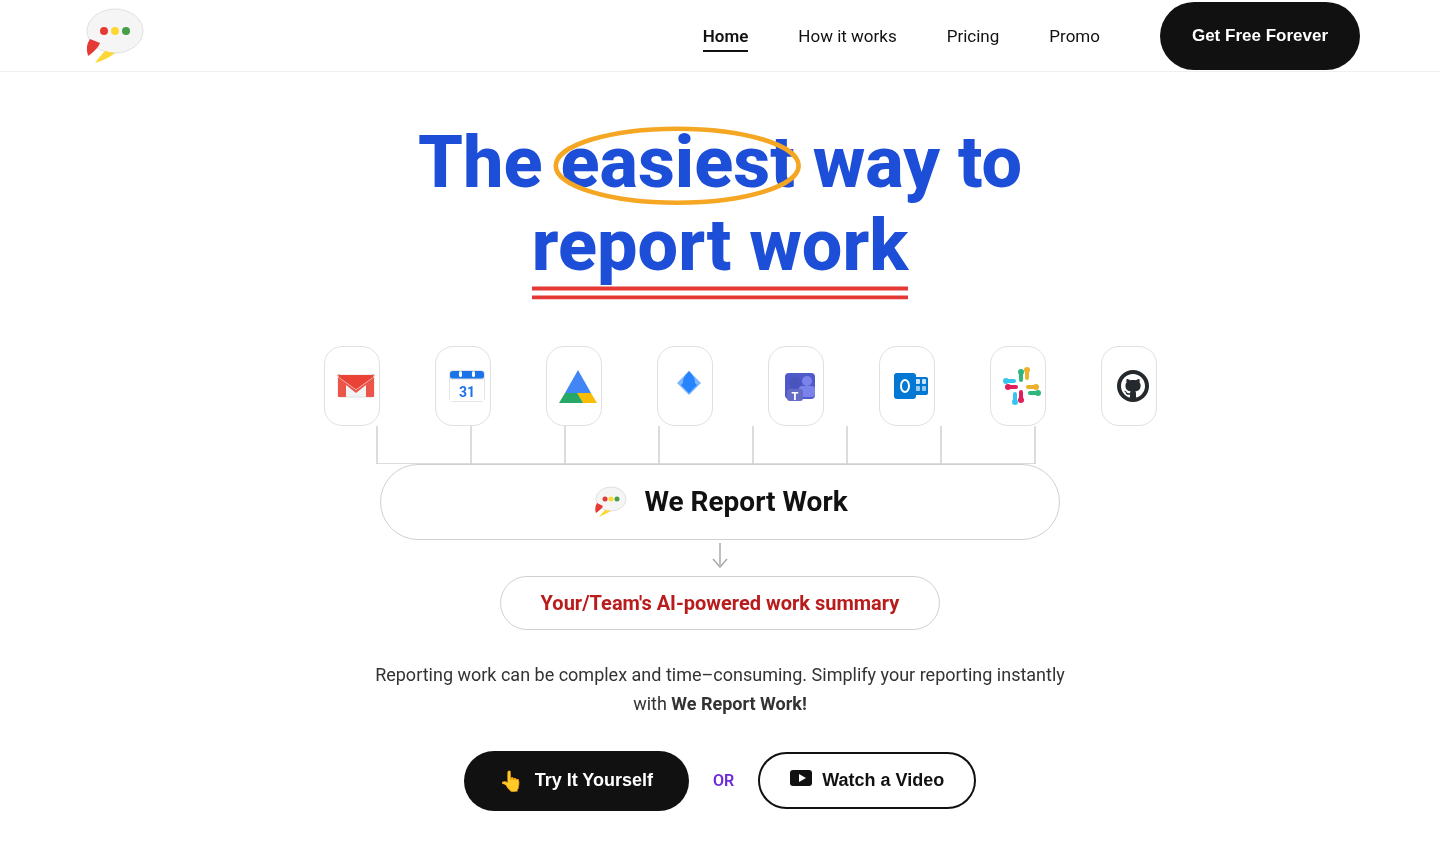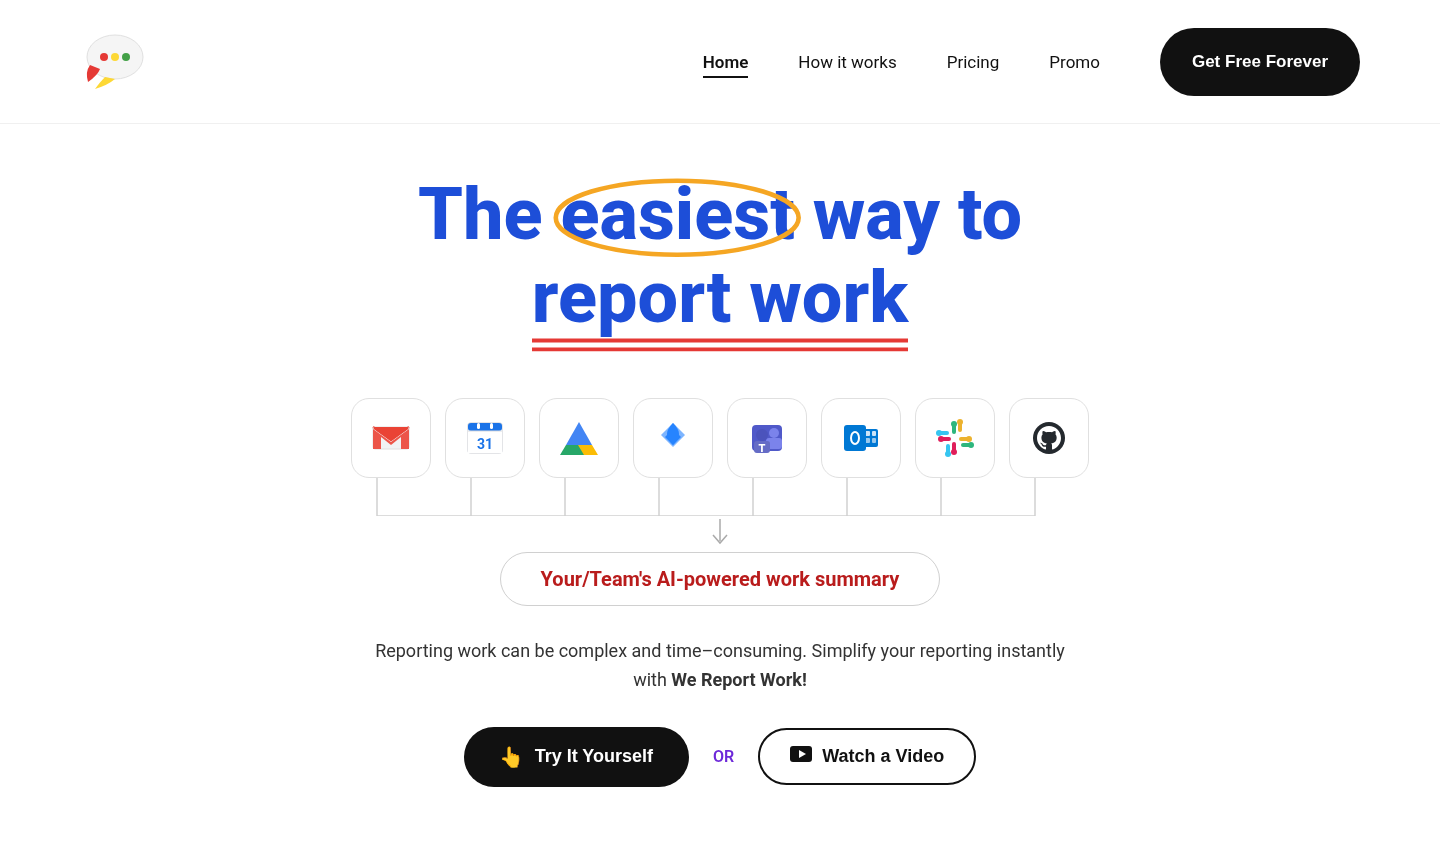--- a/index.html
+++ b/index.html
@@ -9,21 +9,21 @@
       width: 1440px;
       min-height: 850px;
       overflow-x: hidden;
     }
 
     
     nav {
       display: flex;
       align-items: center;
       padding: 0 80px;
-      height: 124px;
+      height: 72px;
       border-bottom: 1px solid #f0f0f0;
     }
     .logo-wrap {
       display: flex;
       align-items: center;
       gap: 10px;
       margin-right: auto;
     }
     .logo-icon {
       width: 70px;
@@ -108,28 +108,29 @@
       margin-top: 50px;
       width: 780px;
     }
     .app-icons-row {
       display: flex;
       align-items: center;
       gap: 14px;
       margin-bottom: 0;
     }
     .app-icon-box {
-      width: 80px;
+      width: 56px;
       height: 80px;
       border: 1.5px solid #e0e0e0;
       border-radius: 18px;
       display: flex;
       align-items: center;
-      justify-content: center;
+      justify-content: flex-end;
       background: #fff;
+      margin-left: 41px;
     }
     .app-icon-box svg, .app-icon-box img {
       width: 46px;
       height: 46px;
     }
     .connector-svg {
       width: 100%;
       height: 38px;
     }
 
@@ -403,20 +404,32 @@
       <line x1="423" y1="0" x2="423" y2="38" stroke="#d0d0d0" stroke-width="1.5"></line>
       <line x1="517" y1="0" x2="517" y2="38" stroke="#d0d0d0" stroke-width="1.5"></line>
       <line x1="611" y1="0" x2="611" y2="38" stroke="#d0d0d0" stroke-width="1.5"></line>
       <line x1="705" y1="0" x2="705" y2="38" stroke="#d0d0d0" stroke-width="1.5"></line>
 
       <line x1="47" y1="38" x2="705" y2="38" stroke="#d0d0d0" stroke-width="1.5"></line>
 
       <line x1="376" y1="38" x2="376" y2="38" stroke="#d0d0d0" stroke-width="1.5"></line>
     </svg>
 
+    <div class="wrw-box">
+
+      <svg class="wrw-logo" viewBox="0 0 38 38">
+        <ellipse cx="19" cy="16" rx="15" ry="12" fill="#f5f5f5" stroke="#e0e0e0" stroke-width="1"></ellipse>
+        <circle cx="13" cy="16" r="2.5" fill="#e53935"></circle>
+        <circle cx="19" cy="16" r="2.5" fill="#fdd835"></circle>
+        <circle cx="25" cy="16" r="2.5" fill="#43a047"></circle>
+        <path d="M13 27 Q10 30 7 34 Q14 31 19 28Z" fill="#fdd835"></path>
+        <path d="M5 20 Q2 25 4 30 Q10 26 11 23Z" fill="#e53935"></path>
+      </svg>
+      <span>We Report Work</span>
+    </div>
 
     <div class="arrow-down-wrap">
       <svg width="24" height="30" viewBox="0 0 24 30" fill="none">
         <line x1="12" y1="0" x2="12" y2="22" stroke="#aaa" stroke-width="1.5"></line>
         <path d="M5 16L12 24L19 16" stroke="#aaa" stroke-width="1.5" fill="none"></path>
       </svg>
     </div>
 
     <div class="summary-box">
       <span>Your/Team's AI-powered work summary</span>

